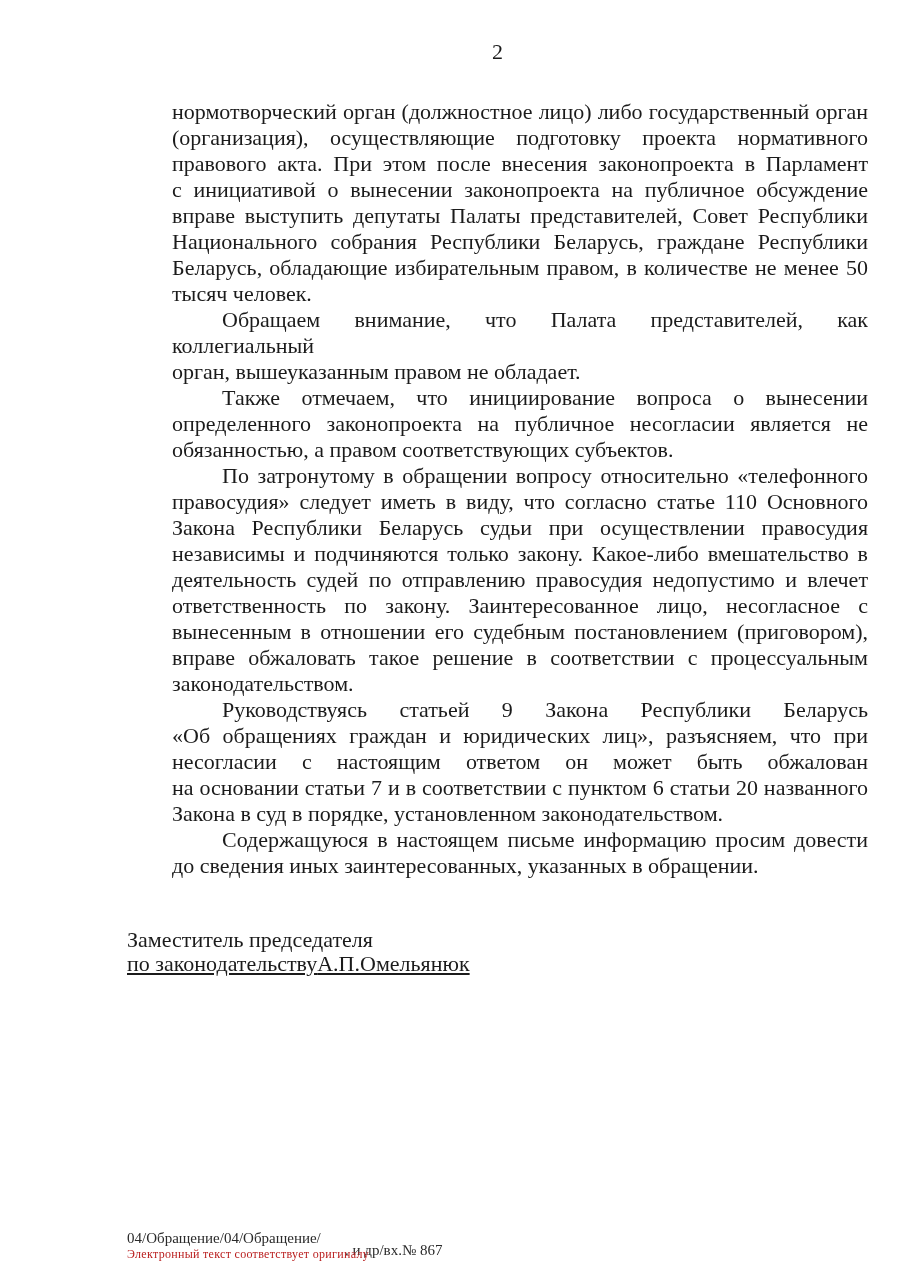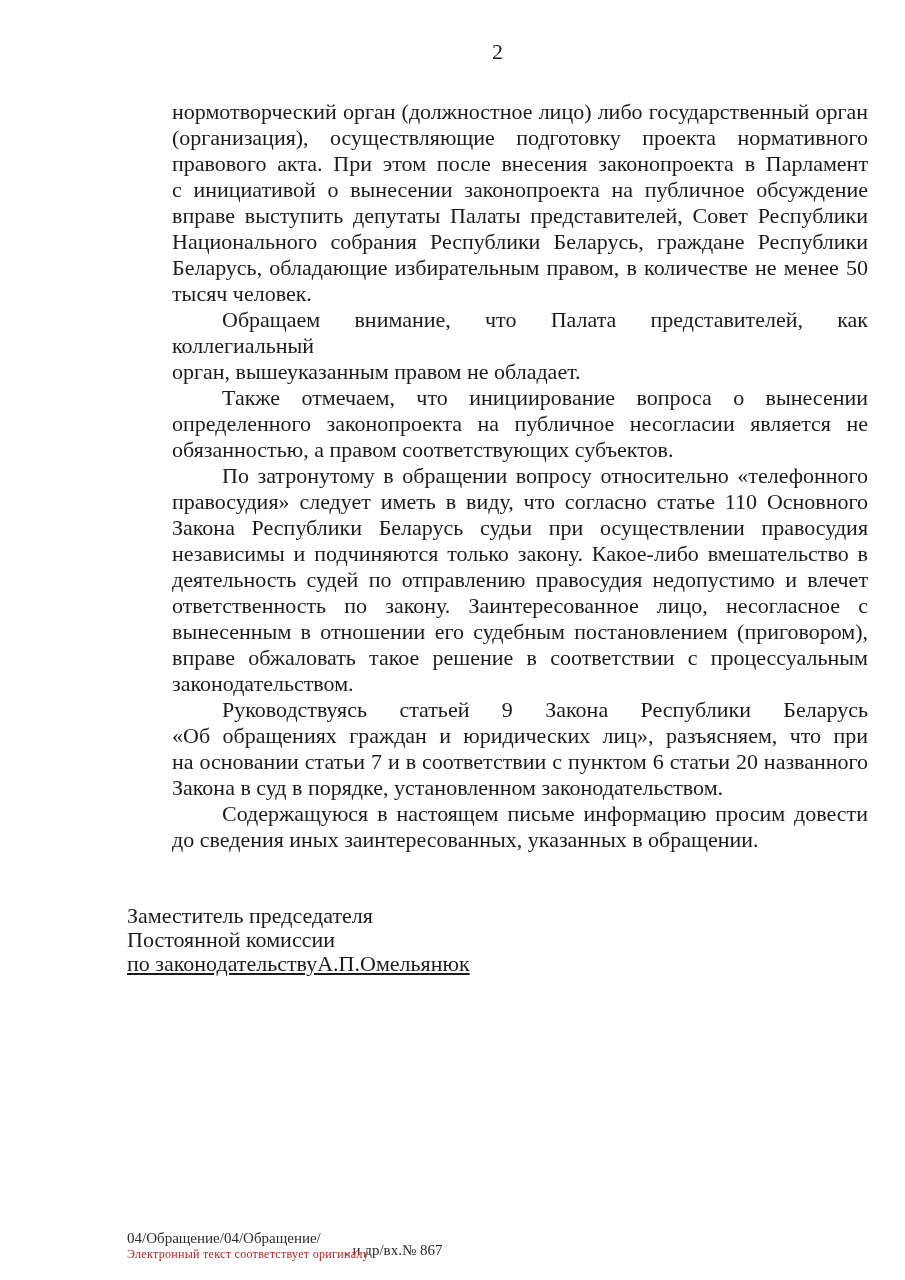--- a/index.html
+++ b/index.html
@@ -39,21 +39,21 @@
   }
   .line.j {
     text-align: justify;
     text-align-last: justify;
   }
   .line.ind {
     text-indent: 50px;
   }
   .signature {
     position: absolute;
-    top: 904px;
+    top: 928px;
     left: 127px;
     width: 741px;
     font-size: 22px;
     line-height: 24px;
   }
   .sig-row {
     display: flex;
     justify-content: flex-start;
     align-items: baseline;
     text-decoration: underline;
@@ -120,32 +120,32 @@
       <div class="line j">независимы и подчиняются только закону. Какое-либо вмешательство в</div>
       <div class="line j">деятельность судей по отправлению правосудия недопустимо и влечет</div>
       <div class="line j">ответственность по закону. Заинтересованное лицо, несогласное с</div>
       <div class="line j">вынесенным в отношении его судебным постановлением (приговором),</div>
       <div class="line j">вправе обжаловать такое решение в соответствии с процессуальным</div>
       <div class="line">законодательством.</div>
     </div>
     <div class="para">
       <div class="line j ind">Руководствуясь статьей 9 Закона Республики Беларусь</div>
       <div class="line j">«Об обращениях граждан и юридических лиц», разъясняем, что при</div>
+      <div class="line j">несогласии с настоящим ответом он может быть обжалован</div>
       <div class="line j">на основании статьи 7 и в соответствии с пунктом 6 статьи 20 названного</div>
       <div class="line">Закона в суд в порядке, установленном законодательством.</div>
     </div>
     <div class="para">
       <div class="line j ind">Содержащуюся в настоящем письме информацию просим довести</div>
       <div class="line">до сведения иных заинтересованных, указанных в обращении.</div>
     </div>
   </div>
 
 <div class="signature">
   <div class="sig-line">Заместитель председателя</div>
-  <div class="sig-line">Постоянной комиссии</div>
   <div class="sig-row">
     <span>по законодательству</span>
     <span class="sig-name">А.П.Омельянюк</span>
   </div>
 </div>
 
 <div class="footer-line1">
   <span>04/Обращение/04/Обращение/</span>
   <span class="right-part">. и др/вх.№ 867</span>
 </div>

